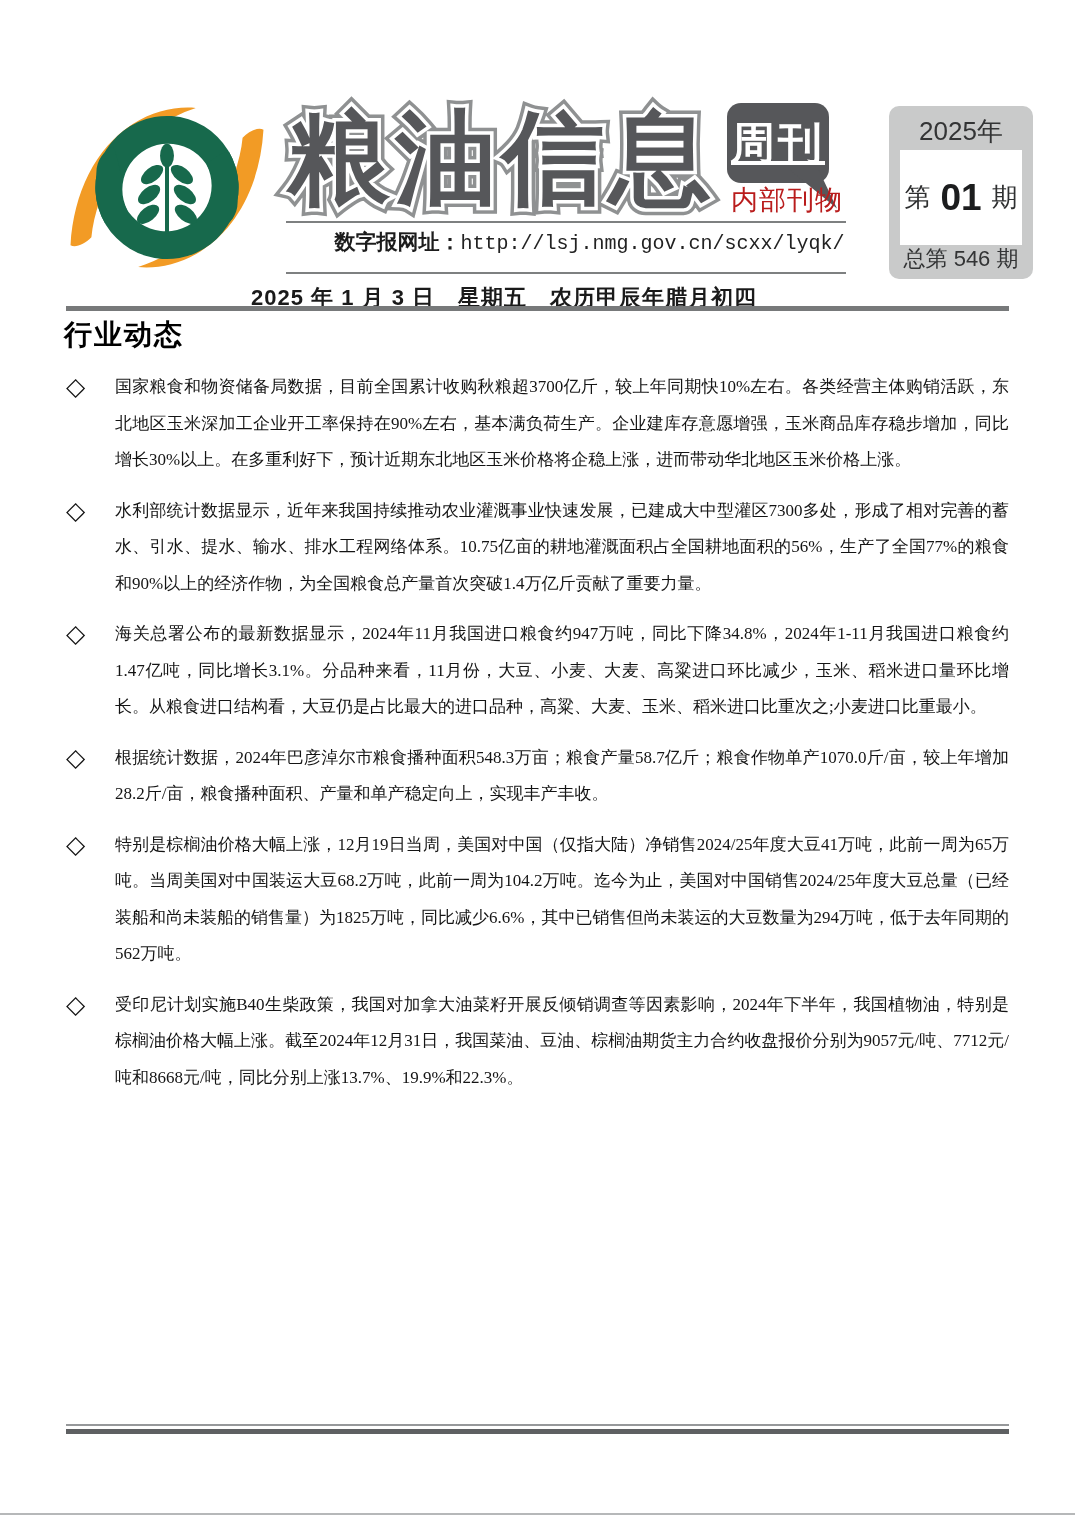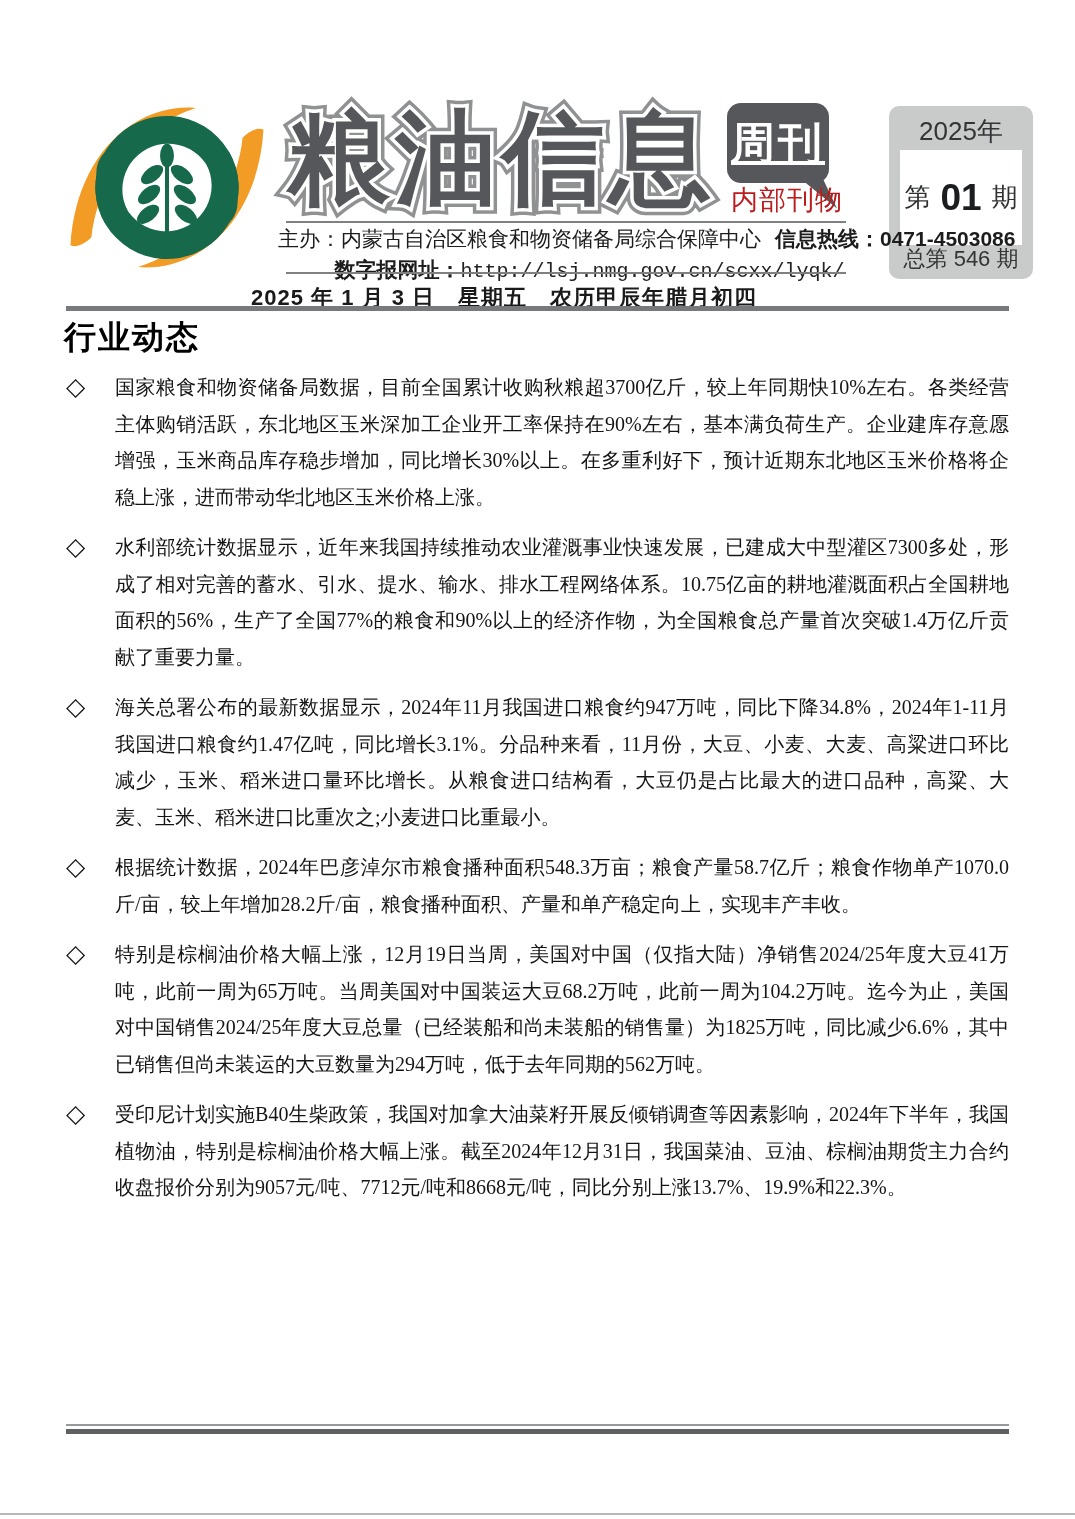--- a/index.html
+++ b/index.html
@@ -83,35 +83,35 @@
   .date-line{
     position:absolute;left:0;top:283px;width:1008px;
     text-align:center;font-size:22px;font-weight:bold;color:#1a1a1a;
     letter-spacing:1px;
   }
   .thick-rule{position:absolute;left:66px;top:306px;width:943px;height:5px;background:#77797a;}
 
   
   .section-title{
     position:absolute;left:64px;top:316px;
-    font-size:32px;font-weight:900;color:#000000;letter-spacing:2px;
+    font-size:28px;font-weight:900;color:#000000;letter-spacing:2px;
   }
 
   
   .articles{position:absolute;left:66px;top:369px;width:943px;}
   .article{display:flex;margin:0 0 14px 0;}
   .bullet{
     flex:none;width:49px;
     font-size:25px;line-height:36.5px;color:#111111;
     font-family:"DejaVu Sans",sans-serif;
   }
   .article-text{
     flex:1;margin:0;
     font-family:"Liberation Serif","DejaVu Serif",serif;
-    font-size:20px;line-height:36.5px;color:#141414;
+    font-size:17px;line-height:36.5px;color:#141414;
     text-align:justify;text-justify:inter-ideograph;
   }
 
   
   .end-rule{position:absolute;left:66px;top:1424px;width:943px;}
   .end-rule-thin{height:2px;background:#96989a;}
   .end-rule-thick{height:5px;background:#5e6062;margin-top:3px;}
   .bottom-edge-line{position:absolute;left:0;top:1513px;width:1075px;height:2px;background:#b6b8b9;}
 </style>
 </head>
@@ -170,23 +170,20 @@
     <div class="issue-inner">
       <span class="issue-prefix">第</span>
       <span class="issue-number">01</span>
       <span class="issue-suffix">期</span>
     </div>
     <div class="issue-total">总第 546 期</div>
   </div>
 
   <div class="hdr-line hdr-line-top"></div>
   <div class="publisher-block">
-    <div class="publisher-line1">
-      <span>主办：内蒙古自治区粮食和物资储备局综合保障中心</span><span class="hotline">信息热线：0471-4503086</span>
-    </div>
     <div class="publisher-line2">
       <span class="url-label">数字报网址：</span><span class="url-text">http://lsj.nmg.gov.cn/scxx/lyqk/</span>
     </div>
   </div>
   <div class="hdr-line hdr-line-bottom"></div>
 
   <div class="date-line">2025 年 1 月 3 日　星期五　农历甲辰年腊月初四</div>
   <div class="thick-rule"></div>
 
   <div class="section-title">行业动态</div>

